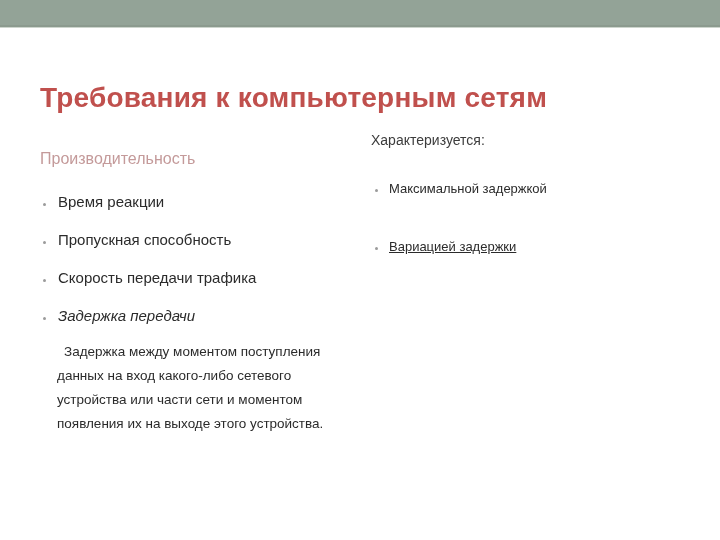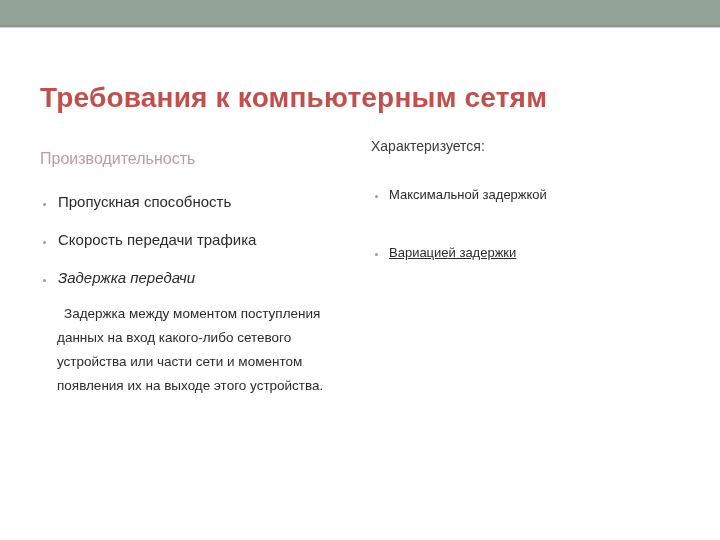--- a/index.html
+++ b/index.html
@@ -64,21 +64,21 @@
   
   .col-left {
     position: absolute;
     left: 40px;
     top: 148px;
     width: 320px;
   }
   .col-right {
     position: absolute;
     left: 371px;
-    top: 136px;
+    top: 130px;
     width: 320px;
   }
 
   .heading-left {
     font-size: 16px;
     line-height: 22px;
     color: #c49a9a;
     margin: 0 0 22px 0;
   }
   .heading-right {
@@ -152,20 +152,24 @@
 
   <h1 class="slide-title">Требования к компьютерным сетям</h1>
 
   <div class="col-left">
 
     <div class="heading-left">Производительность</div>
 
     <ul class="bullets bullets-left">
       <li>
         <span class="dot"></span>
+        <span>Время реакции</span>
+      </li>
+      <li>
+        <span class="dot"></span>
         <span>Пропускная способность</span>
       </li>
       <li>
         <span class="dot"></span>
         <span>Скорость передачи трафика</span>
       </li>
       <li>
         <span class="dot"></span>
         <span>Задержка передачи</span>
       </li>

